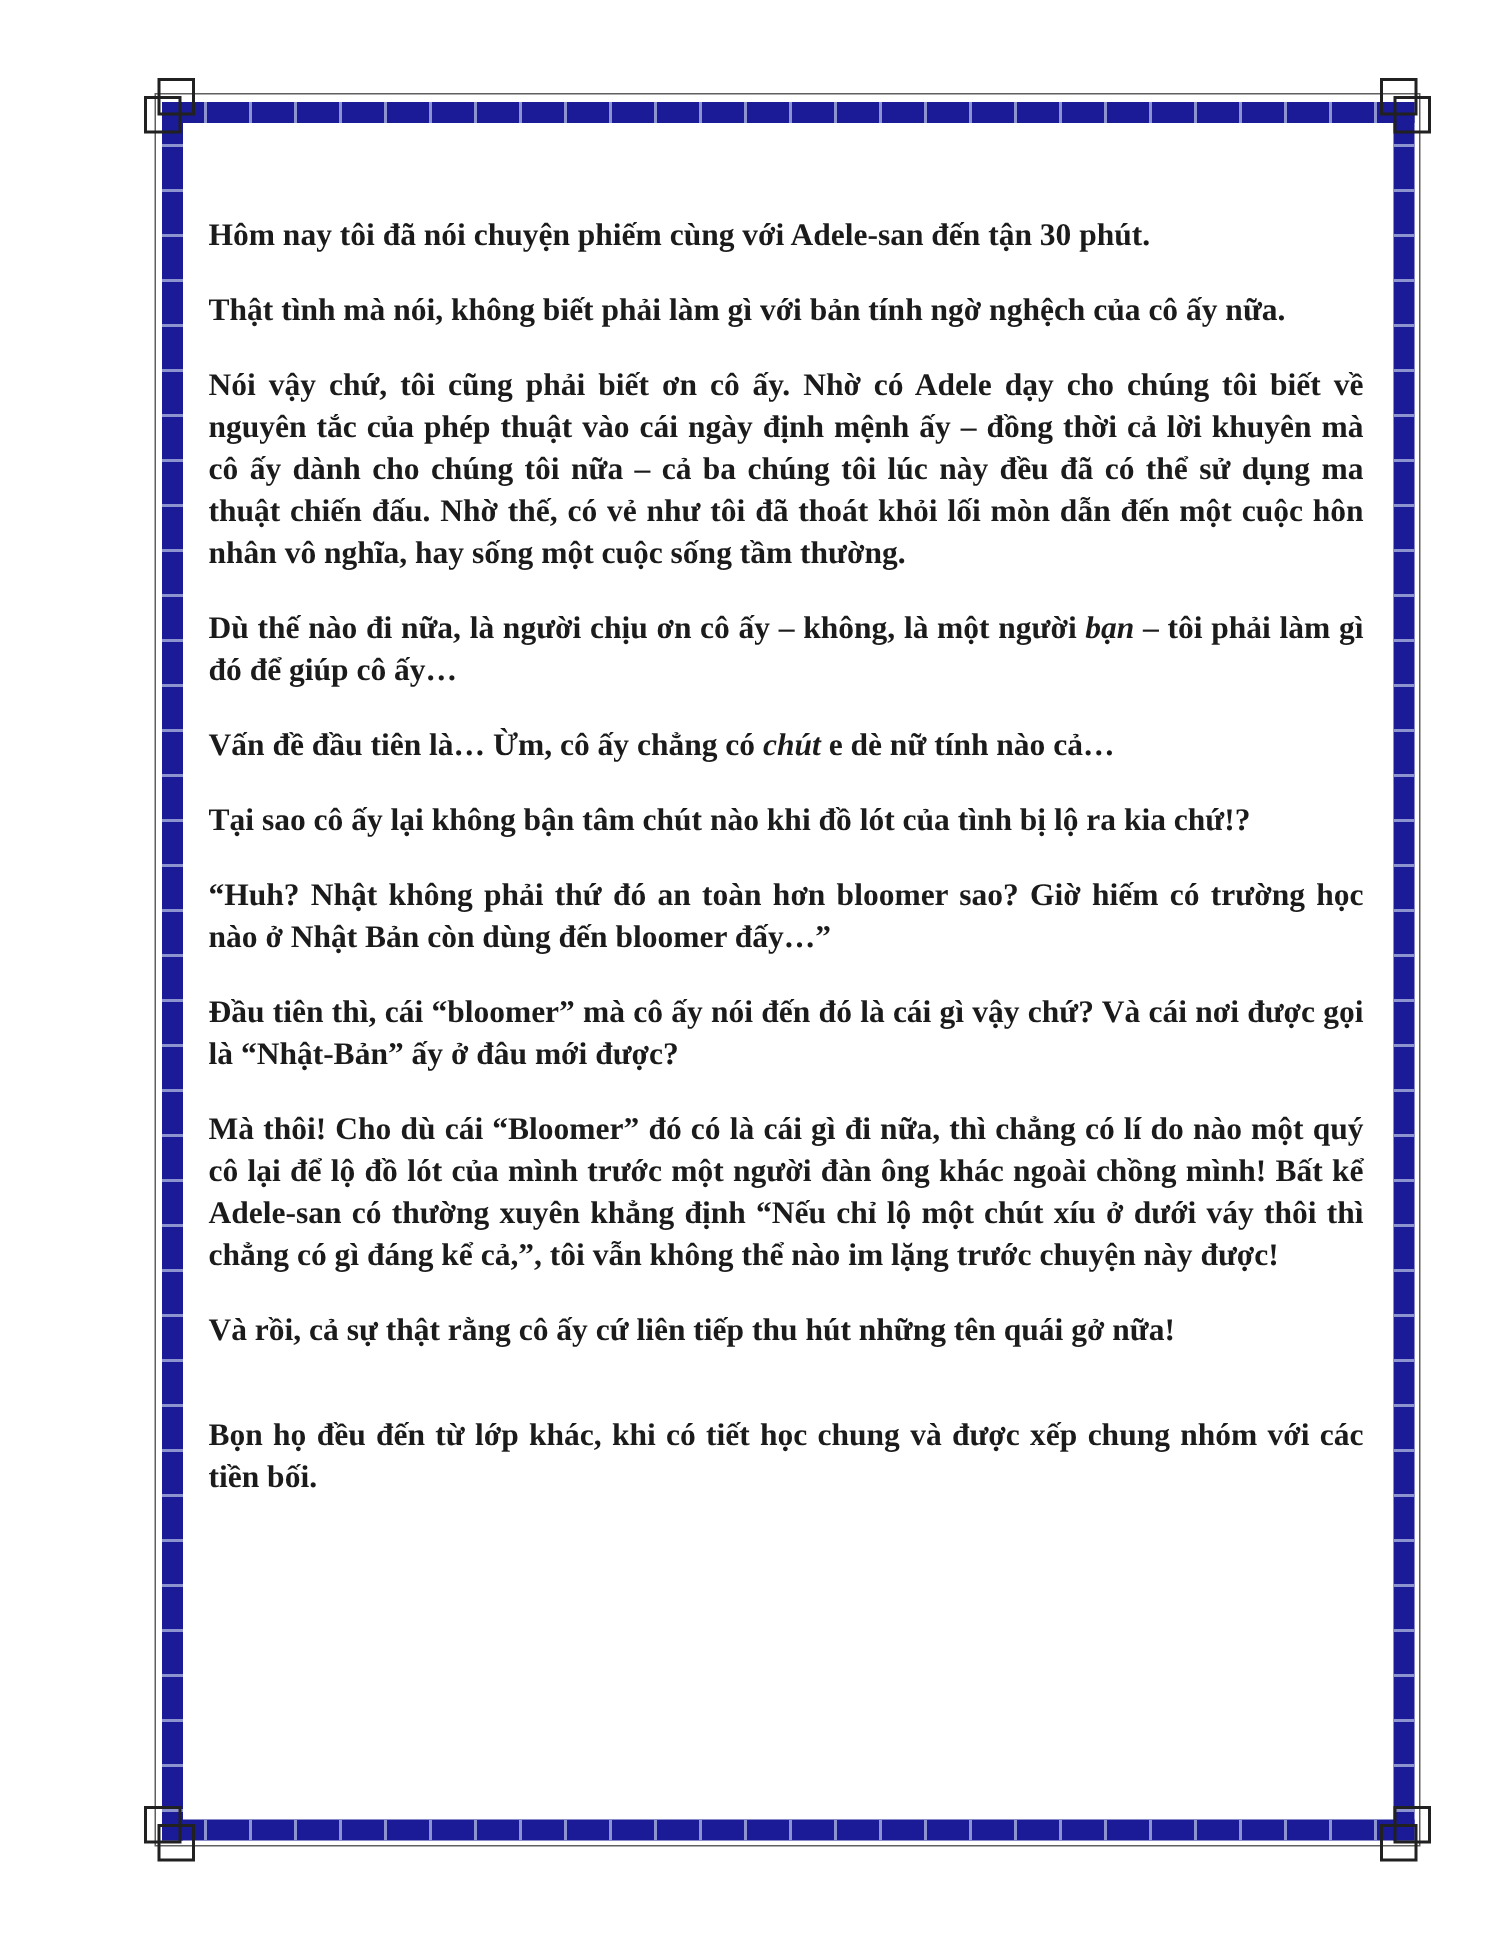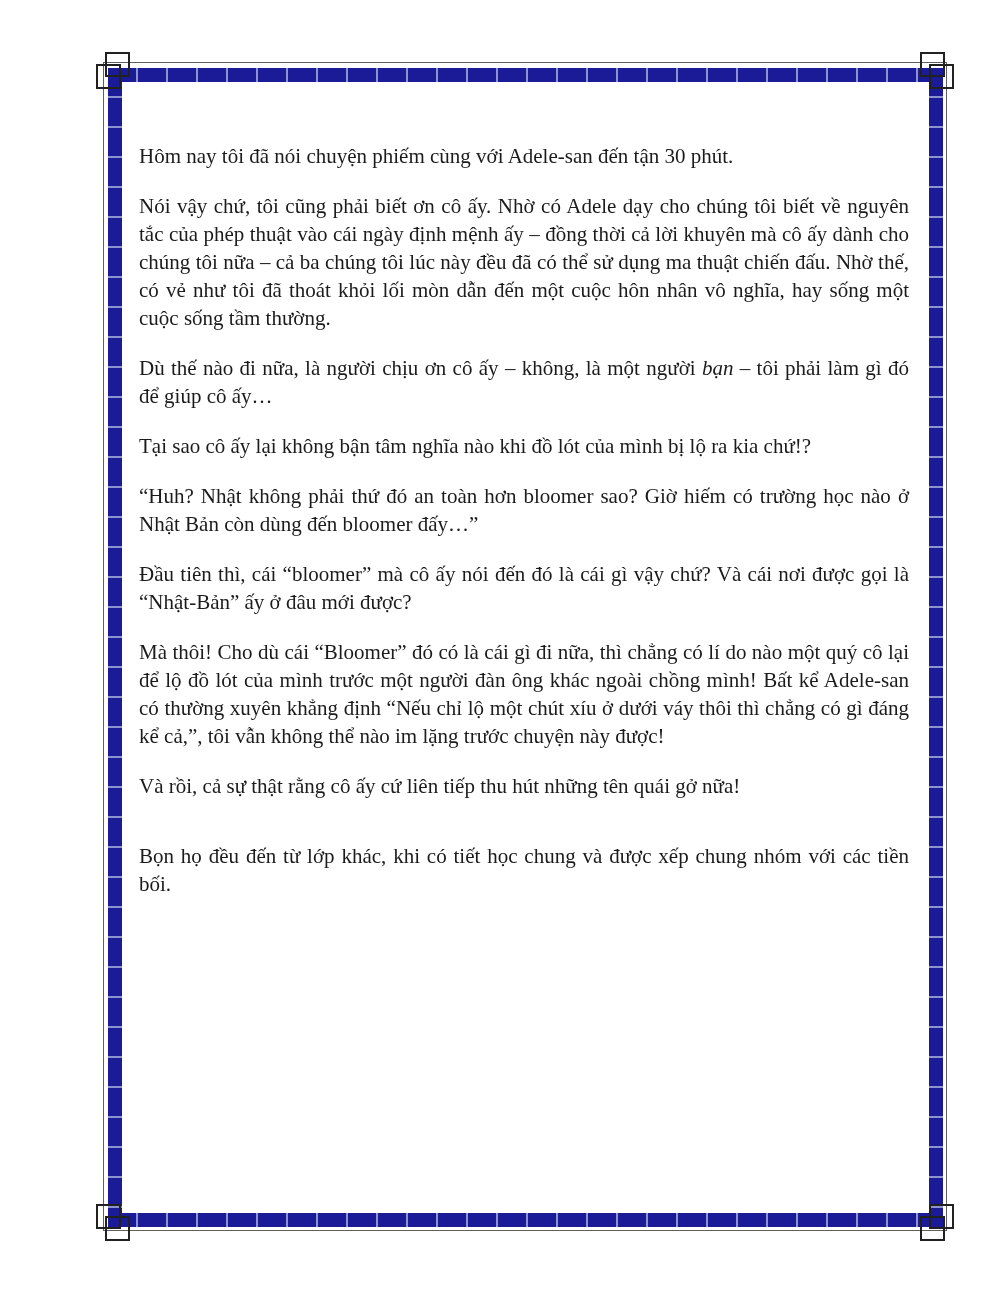--- a/index.html
+++ b/index.html
@@ -3,21 +3,21 @@
 <meta charset="utf-8">
 <style>
   :root {
     --band: #1b1b97;
     --bandsep: #8d93cf;
     --line: #606060;
     --sq: #212121;
     --ink: #1b1b1b;
     --paper: #ffffff;
   }
-  * { box-sizing: border-box; }
+  * { box-sizing: border-box; font-weight: bold; }
   html, body { margin: 0; padding: 0; }
   body {
     width: 1000px;
     height: 1294px;
     position: relative;
     background: var(--paper);
     font-family: "Liberation Serif", "DejaVu Serif", serif;
     overflow: hidden;
   }
 
@@ -100,23 +100,25 @@
     <div class="sq sq-a"></div>
     <div class="sq sq-b"></div>
   </div>
   <div class="corner corner-br">
     <div class="sq sq-a"></div>
     <div class="sq sq-b"></div>
   </div>
 
   <div class="text-block">
       <p><span>Hôm nay tôi đã nói chuyện phiếm cùng với Adele-san đến tận 30 phút.</span></p>
+      <p><span>Thật tình mà nói, không biết phải làm gì với bản tính ngờ nghệch của cô ấy nữa.</span></p>
       <p><span>Nói vậy chứ, tôi cũng phải biết ơn cô ấy. Nhờ có Adele dạy cho chúng tôi biết về nguyên tắc của phép thuật vào cái ngày định mệnh ấy – đồng thời cả lời khuyên mà cô ấy dành cho chúng tôi nữa – cả ba chúng tôi lúc này đều đã có thể sử dụng ma thuật chiến đấu. Nhờ thế, có vẻ như tôi đã thoát khỏi lối mòn dẫn đến một cuộc hôn nhân vô nghĩa, hay sống một cuộc sống tầm thường.</span></p>
       <p><span>Dù thế nào đi nữa, là người chịu ơn cô ấy – không, là một người </span><span class="italic">bạn</span><span> – tôi phải làm gì đó để giúp cô ấy…</span></p>
-      <p><span>Tại sao cô ấy lại không bận tâm nghĩa nào khi đồ lót của mình bị lộ ra kia chứ!?</span></p>
+      <p><span>Vấn đề đầu tiên là… Ừm, cô ấy chẳng có </span><span class="italic">chút</span><span> e dè nữ tính nào cả…</span></p>
+      <p><span>Tại sao cô ấy lại không bận tâm chút nào khi đồ lót của tình bị lộ ra kia chứ!?</span></p>
       <p><span>“Huh? Nhật không phải thứ đó an toàn hơn bloomer sao? Giờ hiếm có trường học nào ở Nhật Bản còn dùng đến bloomer đấy…”</span></p>
       <p><span>Đầu tiên thì, cái “bloomer” mà cô ấy nói đến đó là cái gì vậy chứ? Và cái nơi được gọi là “Nhật-Bản” ấy ở đâu mới được?</span></p>
       <p><span>Mà thôi! Cho dù cái “Bloomer” đó có là cái gì đi nữa, thì chẳng có lí do nào một quý cô lại để lộ đồ lót của mình trước một người đàn ông khác ngoài chồng mình! Bất kể Adele-san có thường xuyên khẳng định “Nếu chỉ lộ một chút xíu ở dưới váy thôi thì chẳng có gì đáng kể cả,”, tôi vẫn không thể nào im lặng trước chuyện này được!</span></p>
       <p><span>Và rồi, cả sự thật rằng cô ấy cứ liên tiếp thu hút những tên quái gở nữa!</span></p>
       <p><span>Bọn họ đều đến từ lớp khác, khi có tiết học chung và được xếp chung nhóm với các tiền bối.</span></p>
     </div>
 
 </div>
 
 </body></html>

